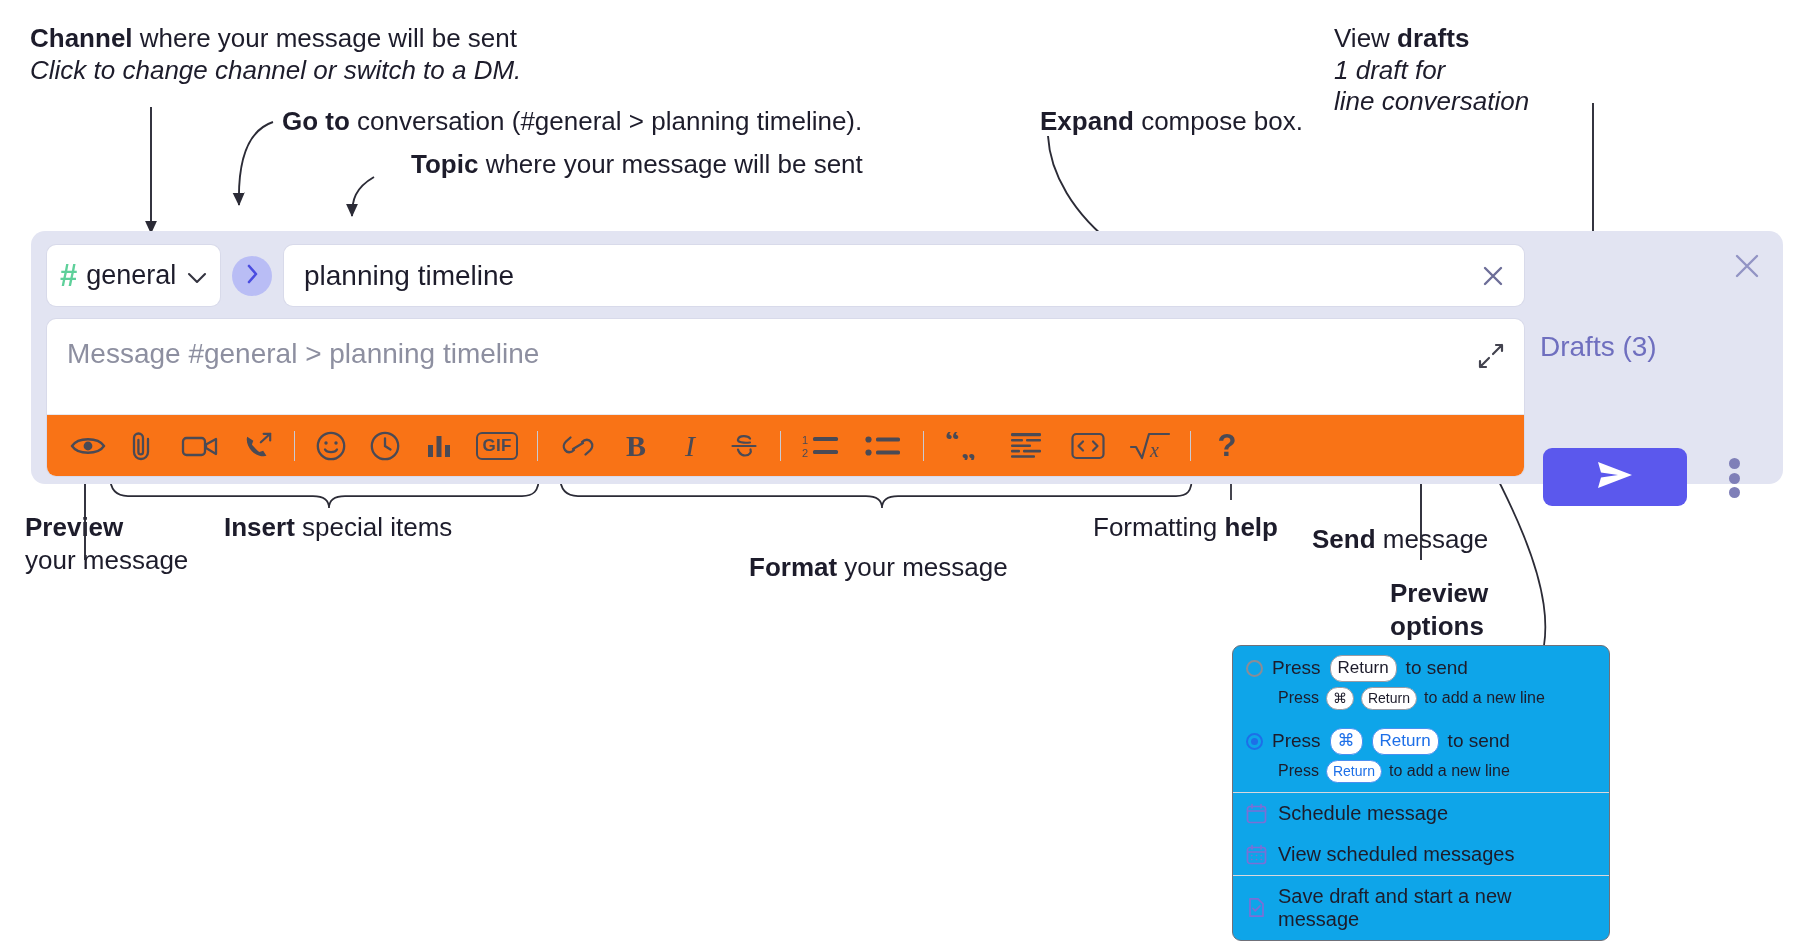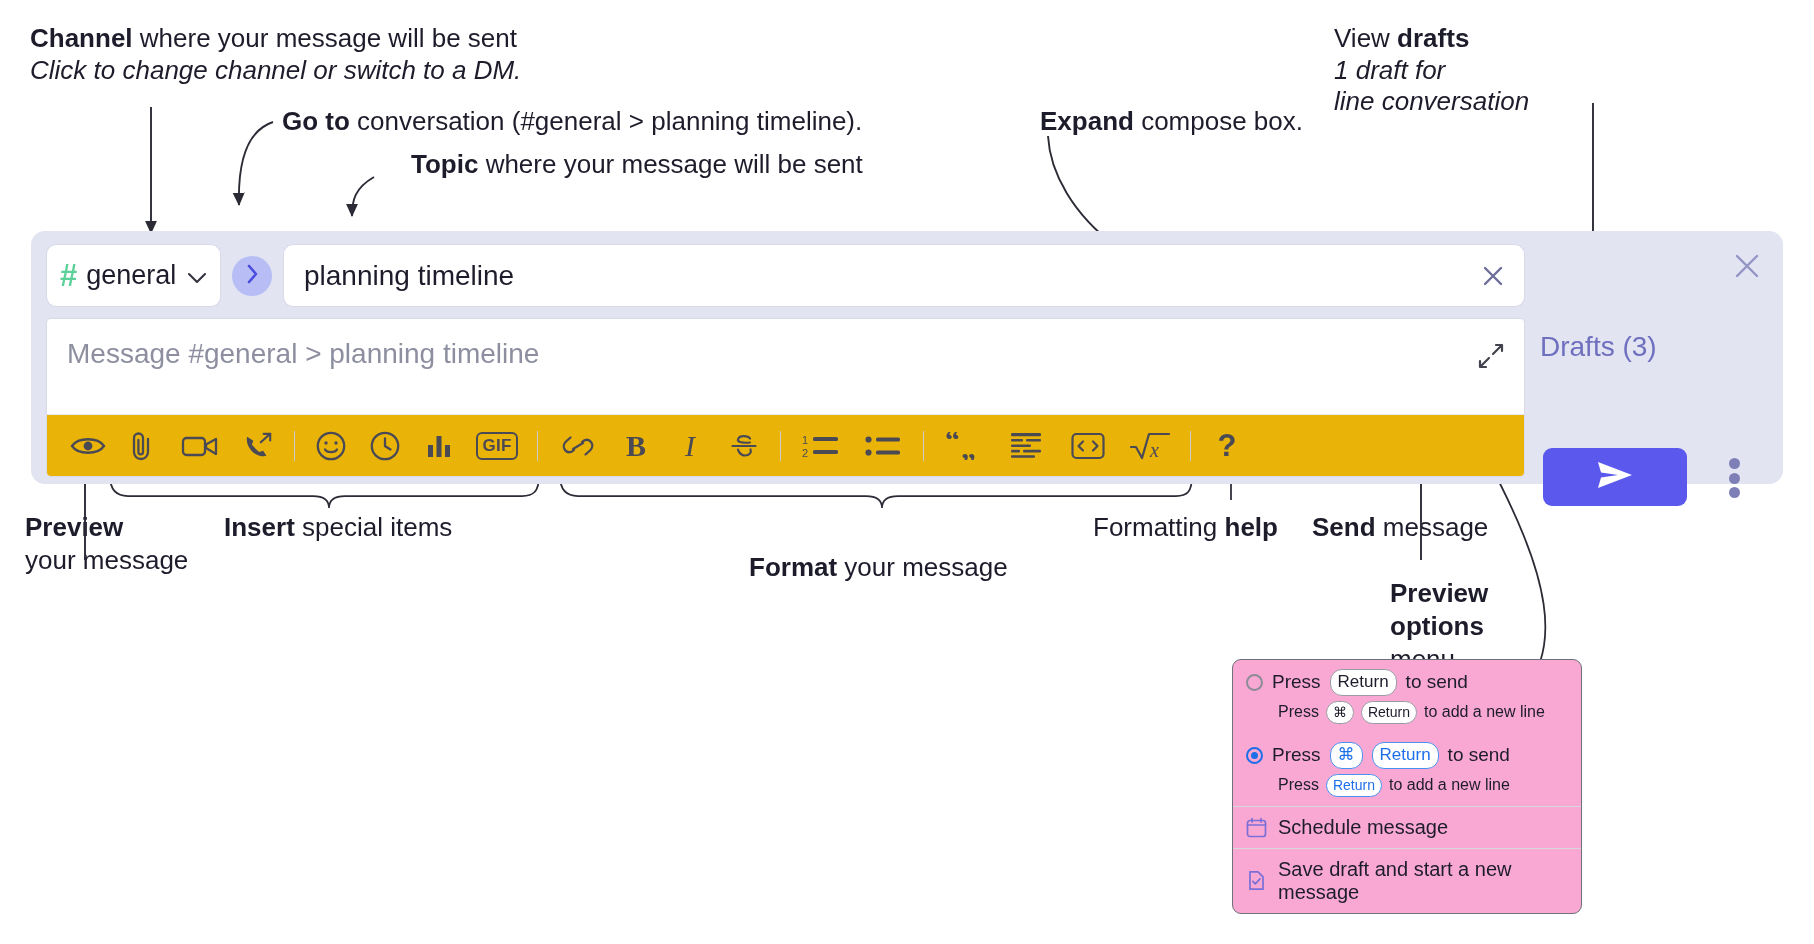--- a/index.html
+++ b/index.html
@@ -42,30 +42,30 @@
 
   #topic-field{
     flex:1; height:61px; background:#fff; border-radius:9px;
     display:flex; align-items:center; padding:0 16px 0 20px;
     font-size:28px; color:#1d1c2b;
     box-shadow:0 0 0 1px #d8daea;
   }
   #topic-value{ flex:1; }
 
   #message-card{
-    margin-top:13px; background:#fff; border-radius:4px; overflow:hidden;
+    margin-top:13px; background:#fff; border-radius:9px; overflow:hidden;
     box-shadow:0 0 0 1px #d8daea; position:relative;
   }
   #message-input{
     height:95px; padding:19px 20px 0 20px; font-size:28px; color:#8d8fa0;
   }
   #expand-btn{ position:absolute; right:18px; top:22px; cursor:pointer; }
 
   #toolbar{
-    background:#eab308; border-top:1px solid #e7e8ef;
+    background:#f97316; border-top:1px solid #e7e8ef;
     height:62px; display:flex; align-items:center; padding:0 14px; gap:0;
   }
   .tbtn{
     width:54px; height:54px; display:flex; align-items:center; justify-content:center;
     cursor:pointer; color:#4a4a55; flex:none;
   }
   .tbtn.wide{ width:62px; }
   .tsep{ width:1px; height:30px; background:#c9cad4; margin:0 9px; flex:none; }
   .gifbox{
     border:2.4px solid #4a4a55; border-radius:6px; font-size:17px; font-weight:700;
@@ -89,22 +89,22 @@
 
   #drafts-link{
     position:absolute; left:1540px; top:331px; font-size:28px; color:#6f6fbf; cursor:pointer;
   }
   #panel-close{
     position:absolute; right:19px; top:18px; cursor:pointer;
   }
 
   
   #options-menu{
-    position:absolute; left:1232px; top:659px; width:350px;
-    background:#f9a8d4; border:1.6px solid #6f7079; border-radius:9px;
+    position:absolute; left:1232px; top:645px; width:378px;
+    background:#0ea5e9; border:1.6px solid #6f7079; border-radius:9px;
     font-size:19px; color:#1d1c2b; overflow:hidden;
   }
   .radio-row{ display:flex; align-items:center; gap:9px; padding:9px 0 0 13px; }
   .radio{ width:17px; height:17px; border-radius:50%; border:2px solid #8b8c96; flex:none; }
   .radio.on{ border-color:#1d6fe8; position:relative; }
   .radio.on::after{ content:""; position:absolute; left:3px; top:3px; width:7px; height:7px; border-radius:50%; background:#1d6fe8; }
   .sub-row{ display:flex; align-items:center; gap:7px; padding:5px 0 9px 45px; font-size:16px; }
   .key{
     border:1.4px solid #9a9ba4; border-radius:12px; padding:1px 7px; font-size:17px;
     background:#fff; display:inline-block; line-height:1.35;
@@ -153,21 +153,21 @@
 </div>
 
 <div class="ann" style="left:749px; top:508px;margin-top:44px;">
   <b>Format</b><span> your message</span>
 </div>
 
 <div class="ann" style="left:1093px; top:512px;">
   <span>Formatting </span><b>help</b>
 </div>
 
-<div class="ann" style="left:1312px; top:512px;">
+<div class="ann" style="left:1312px; top:524px;">
   <b>Send</b><span> message</span>
 </div>
 
 <div class="ann" style="left:1390px; top:578px;">
   <b>Preview</b>
 </div>
 <div class="ann" style="left:1390px; top:611px;">
   <b>options</b>
 </div>
 <div class="ann" style="left:1390px; top:644px;">menu</div>
@@ -452,20 +452,33 @@
   <div class="menu-item">
     <span class="mi-icon">
       <svg width="21" height="21" viewBox="0 0 21 21" fill="none" stroke="#7b6fd6" stroke-width="1.7" stroke-linecap="round">
         <rect x="1.5" y="3.5" width="18" height="16" rx="2.5"></rect>
         <path d="M1.5,8 L19.5,8 M6,1.5 L6,5 M15,1.5 L15,5"></path>
       </svg>
     </span>
     <span>Schedule message</span>
   </div>
 
+  <div class="menu-item">
+    <span class="mi-icon">
+      <svg width="21" height="21" viewBox="0 0 21 21" fill="none" stroke="#7b6fd6" stroke-width="1.7" stroke-linecap="round">
+        <rect x="1.5" y="3.5" width="18" height="16" rx="2.5"></rect>
+        <path d="M1.5,8 L19.5,8 M6,1.5 L6,5 M15,1.5 L15,5"></path>
+        <g stroke-width="1.5">
+          <path d="M5.5,11.5 L5.9,11.5 M10.3,11.5 L10.7,11.5 M15.1,11.5 L15.5,11.5"></path>
+          <path d="M5.5,15.5 L5.9,15.5 M10.3,15.5 L10.7,15.5 M15.1,15.5 L15.5,15.5"></path>
+        </g>
+      </svg>
+    </span>
+    <span>View scheduled messages</span>
+  </div>
 
   <div class="menu-div"></div>
 
   <div class="menu-item">
     <span class="mi-icon">
       <svg width="21" height="21" viewBox="0 0 21 21" fill="none" stroke="#7b6fd6" stroke-width="1.7" stroke-linecap="round" stroke-linejoin="round">
         <path d="M4,1.8 L12,1.8 L17,6.8 L17,19.2 L4,19.2 Z"></path>
         <path d="M6.8,11.3 L9.3,13.8 L14,8.8"></path>
       </svg>
     </span>

